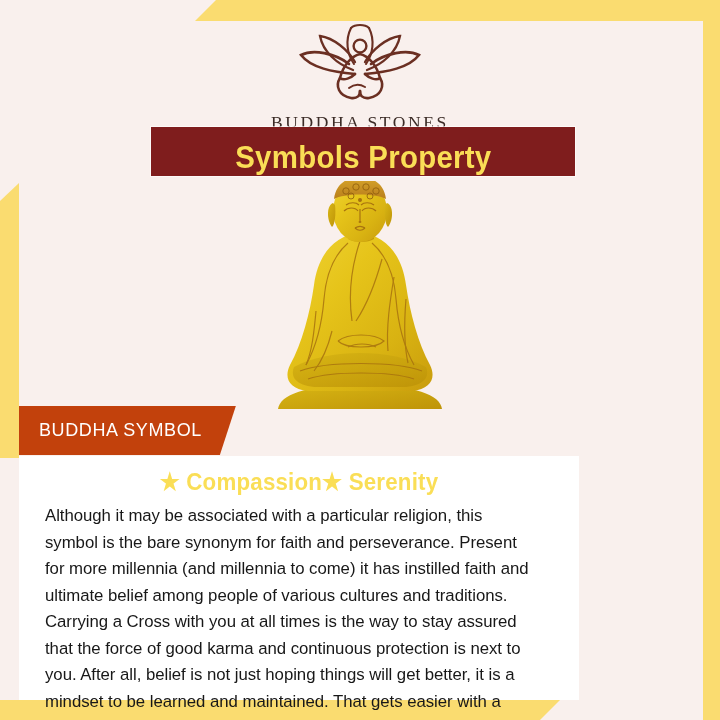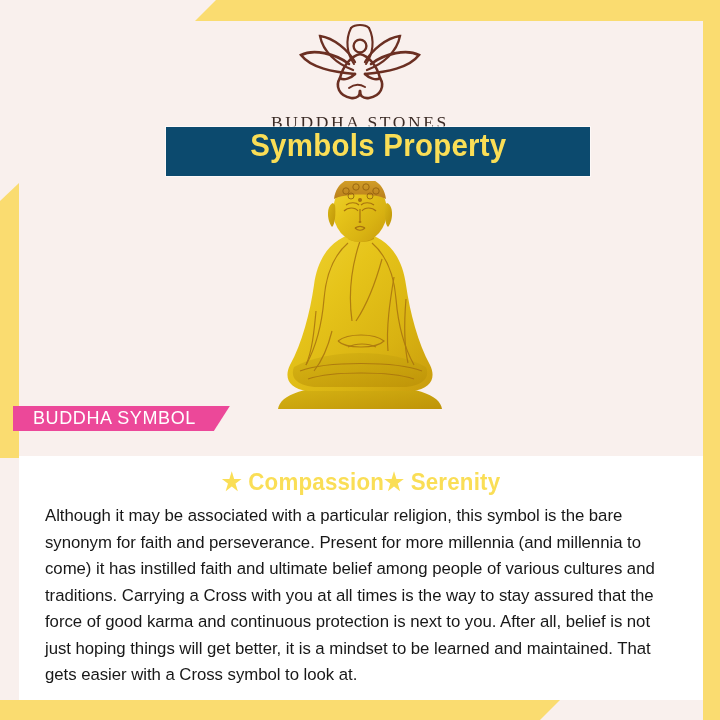--- a/index.html
+++ b/index.html
@@ -79,26 +79,26 @@
     font-size: 17.5px;
     letter-spacing: 2.6px;
     color: #3b2b26;
     text-align: center;
   }
 
   
   .title-banner {
     position: absolute;
     top: 127px;
-    left: 166px;
+    left: 151px;
     width: 424px;
     height: 49px;
-    background: #0c4a6e;
+    background: #7f1d1d;
     display: flex;
-    align-items: flex-start;
+    align-items: flex-end;
     justify-content: center;
     box-shadow: 0 0 0 1px rgba(255,255,255,0.6);
   }
   .title-text {
     font-family: "Liberation Sans Narrow", "Liberation Sans", sans-serif;
     font-weight: bold;
     font-size: 32px;
     color: #fade56;
     letter-spacing: 0.3px;
     transform: scaleX(0.92);
@@ -118,42 +118,42 @@
   }
   .buddha-svg {
     display: block;
     width: 208px;
     height: 232px;
   }
 
   
   .tag {
     position: absolute;
-    left: 13px;
+    left: 19px;
     top: 406px;
-    height: 25px;
-    background: #ec4899;
+    height: 49px;
+    background: #c2410c;
     display: flex;
     align-items: center;
     padding: 0 34px 0 20px;
     clip-path: polygon(0 0, 100% 0, calc(100% - 16px) 100%, 0 100%);
   }
   .tag-text {
     color: #ffffff;
     font-size: 18px;
     letter-spacing: 0.6px;
     white-space: nowrap;
   }
 
   
   .content {
     position: absolute;
     left: 19px;
     top: 456px;
-    width: 684px;
+    width: 560px;
     height: 244px;
     background: #ffffff;
     box-sizing: border-box;
     padding: 12px 26px 0 26px;
   }
   .subtitle {
     text-align: center;
     font-family: "Liberation Sans Narrow", "Liberation Sans", sans-serif;
     font-weight: bold;
     font-size: 24px;

